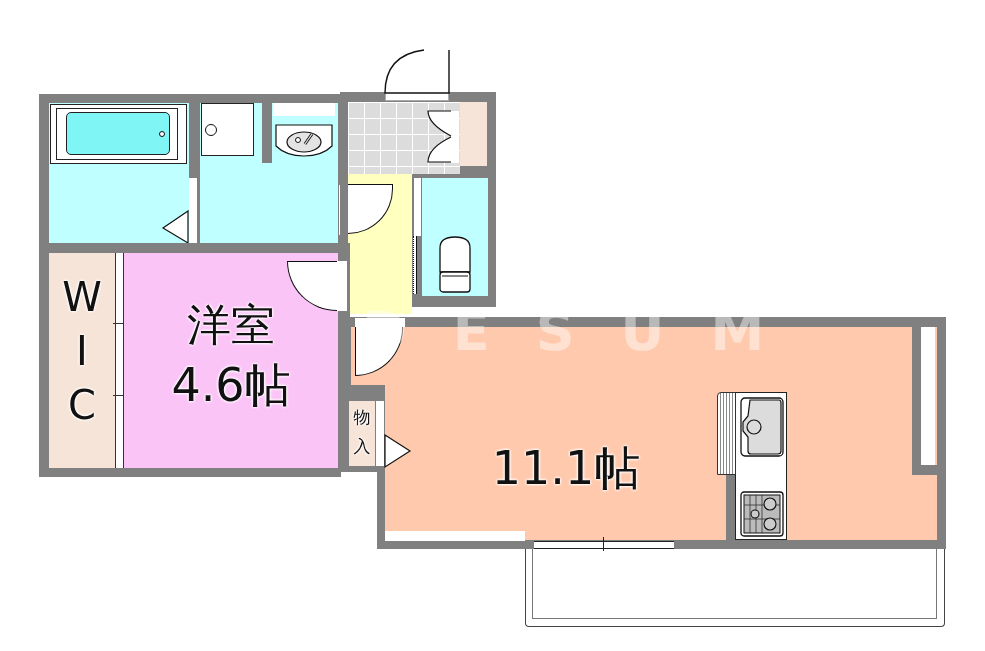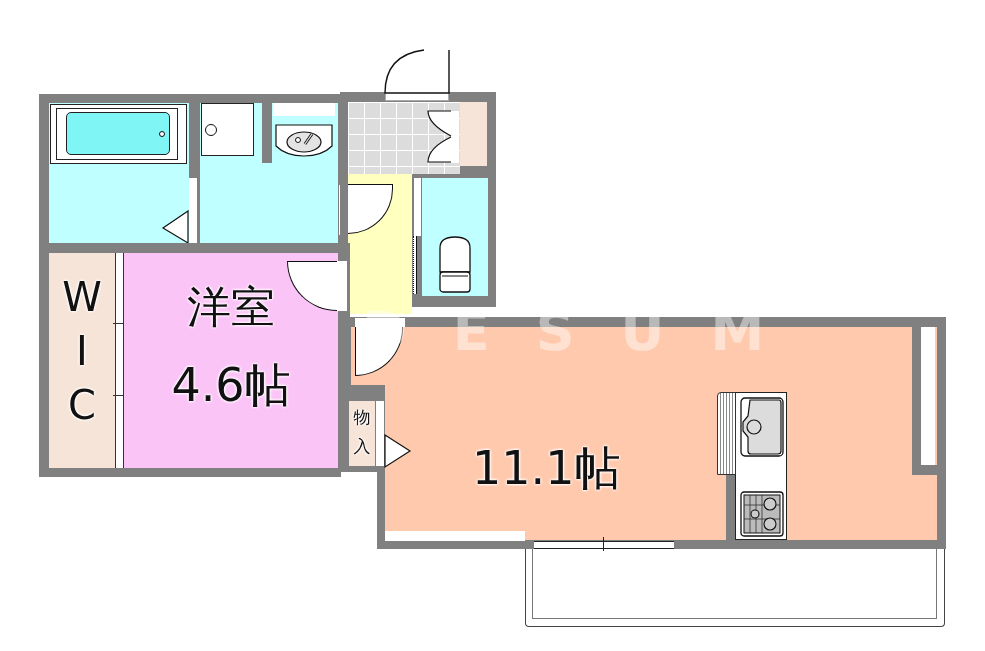--- a/index.html
+++ b/index.html
@@ -95,21 +95,21 @@
   <div class="abs white" style="left:337px;top:261px;width:10px;height:50px;"></div>
   <div class="abs" style="left:287px;top:261px;width:50px;height:50px;background:#fff;border:1.3px solid #111;border-right:none;border-top:none;border-radius:0 0 0 50px;"></div>
   <div class="abs" style="left:287px;top:261px;width:50px;height:1.3px;background:#111;"></div>
 
   <div class="abs" style="left:49px;top:270px;width:66px;text-align:center;font-size:40px;line-height:54px;">
     <div class="label-text">W</div>
     <div class="label-text">I</div>
     <div class="label-text">C</div>
   </div>
 
-  <div class="abs label-text" style="left:124px;top:278px;width:214px;text-align:center;font-size:44px;">洋室</div>
+  <div class="abs label-text" style="left:124px;top:296px;width:214px;text-align:center;font-size:44px;">洋室</div>
   <div class="abs label-text" style="left:124px;top:355px;width:214px;text-align:center;font-size:46px;">4.6帖</div>
 
   <div class="abs wall" style="left:341px;top:317px;width:605px;height:232px;"></div>
   <div class="abs white" style="left:341px;top:472px;width:36px;height:80px;"></div>
   <div class="abs ldk" style="left:385px;top:327px;width:552px;height:213px;"></div>
   <div class="abs ldk" style="left:351px;top:327px;width:40px;height:58px;"></div>
   <div class="abs ldk" style="left:385px;top:385px;width:10px;height:80px;"></div>
 
   <div class="abs white" style="left:355px;top:318px;width:50px;height:9px;"></div>
   <div class="abs" style="left:355px;top:327px;width:48px;height:49px;background:#fff;border:1.3px solid #111;border-top:none;border-left:none;border-radius:0 0 48px 0;"></div>
@@ -150,16 +150,16 @@
         <line x1="16" y1="4" x2="16" y2="42"></line>
         <line x1="22" y1="4" x2="22" y2="42"></line>
       <line x1="4" y1="14" x2="40" y2="14"></line>
         <line x1="4" y1="28" x2="40" y2="28"></line>
     </g>
     <circle cx="30" cy="13" r="6" fill="#ccc" stroke="#111" stroke-width="1.1"></circle>
     <circle cx="30" cy="33" r="6" fill="#ccc" stroke="#111" stroke-width="1.1"></circle>
     <circle cx="15" cy="23" r="4" fill="#ccc" stroke="#111" stroke-width="1.1"></circle>
   </svg>
 
-  <div class="abs label-text" style="left:472px;top:438px;width:210px;text-align:left;font-size:46px;">11.1帖</div>
+  <div class="abs label-text" style="left:461px;top:438px;width:210px;text-align:center;font-size:46px;">11.1帖</div>
 
   <div class="abs watermark" style="left:362px;top:300px;width:400px;">DESUM</div>
 </div>
 
 </body></html>

